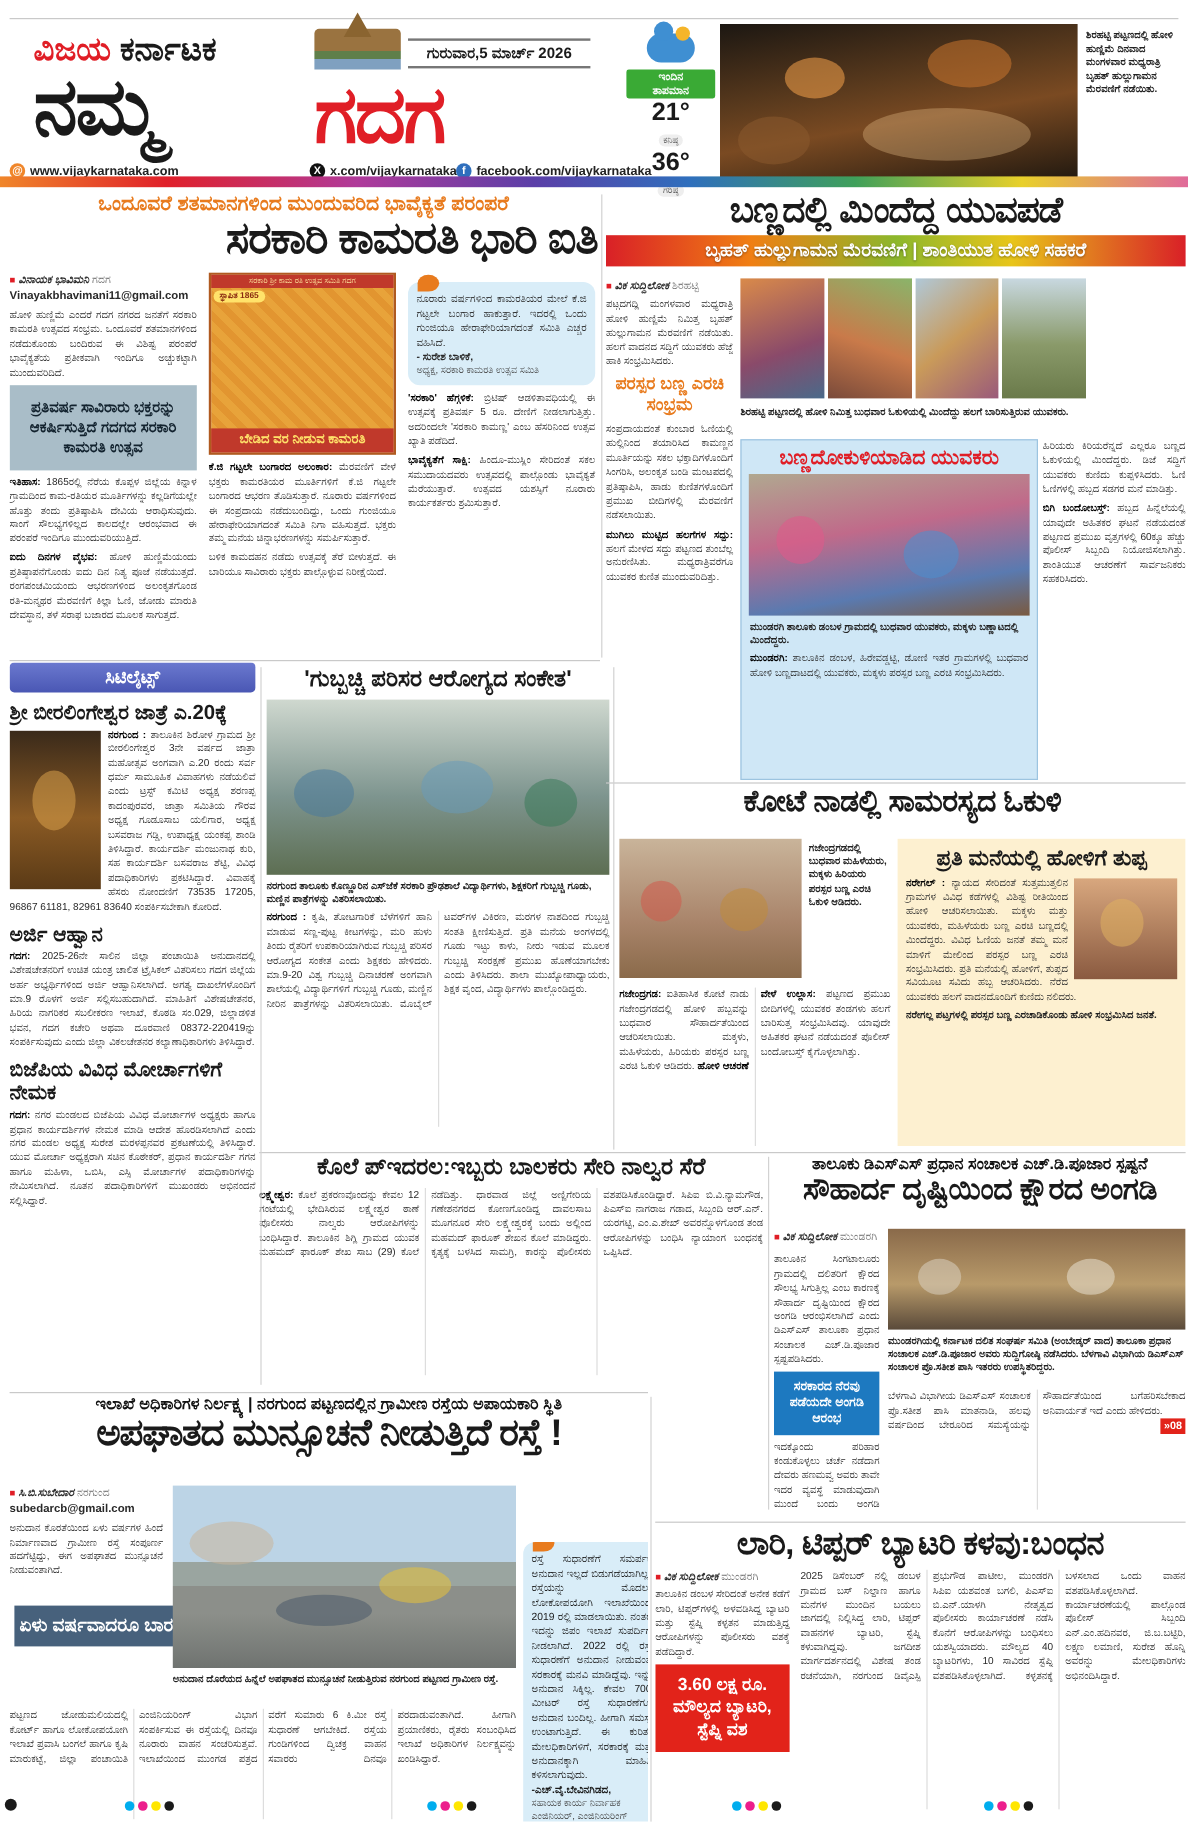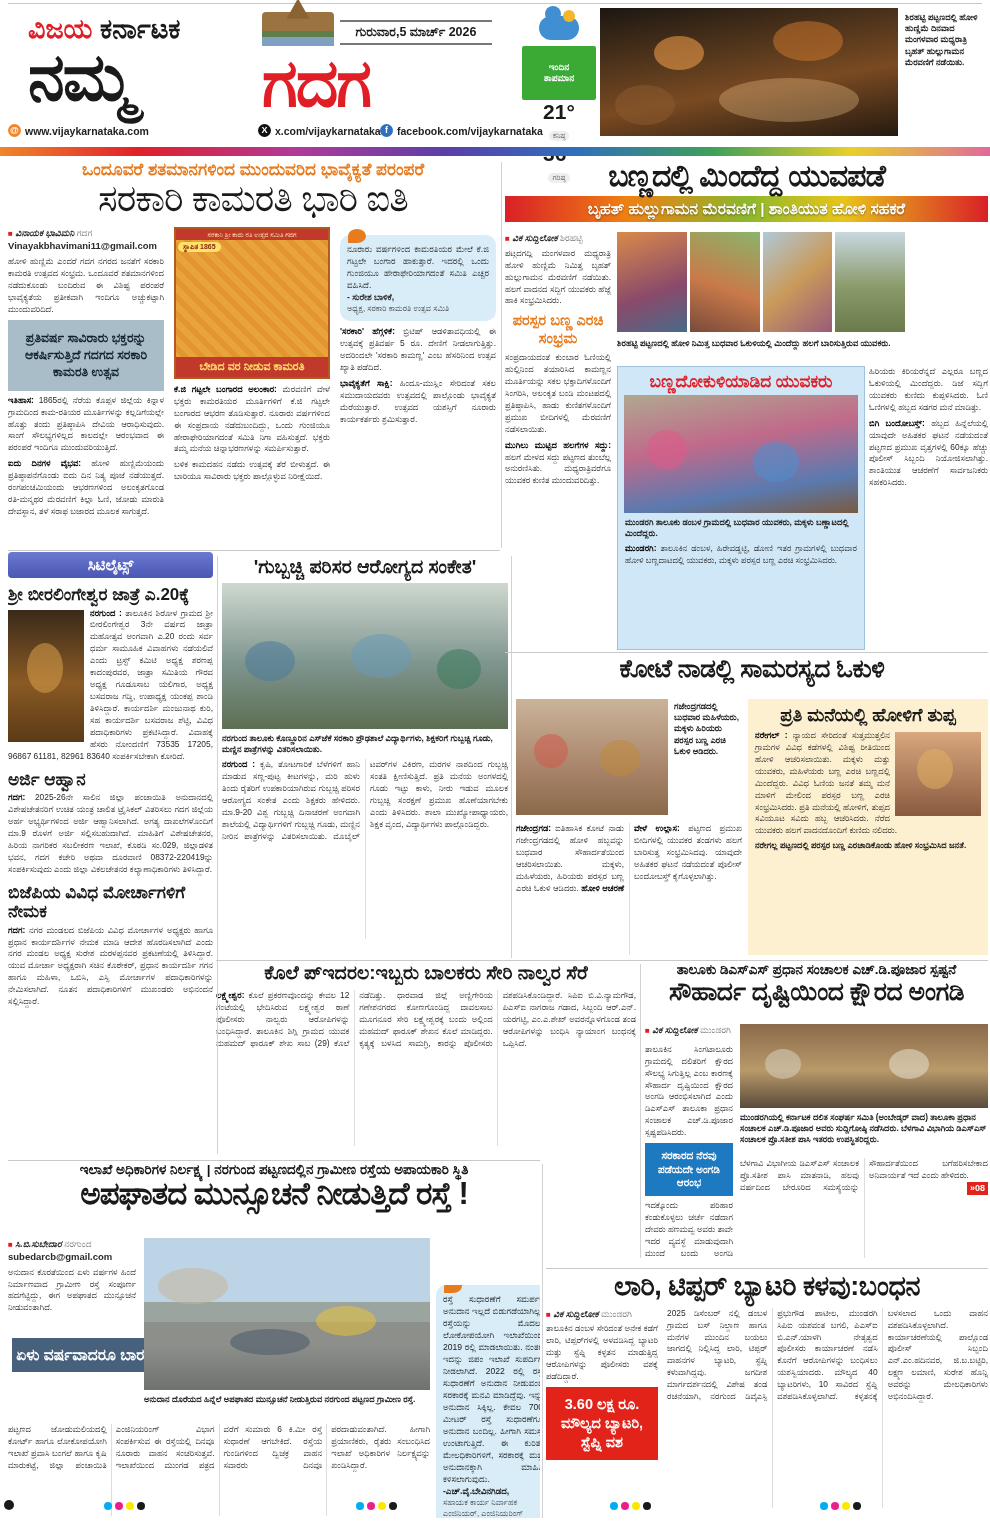--- a/index.html
+++ b/index.html
@@ -18,36 +18,36 @@
             text-align:center;padding:3px 0;}
   .url-row{font-size:10.5px;font-weight:bold;color:#222;display:flex;align-items:center;gap:4px;}
   .circ{display:inline-block;width:13px;height:13px;border-radius:50%;color:#fff;font-size:9px;
         font-weight:bold;text-align:center;line-height:13px;}
   .temple{position:absolute;background:linear-gradient(180deg,#9a7340 0 55%,#5f7f4a 55% 75%,#7fa0c0 75%);
           border-radius:4px 4px 0 0;}
   .temple:before{content:"";position:absolute;left:34%;top:-40%;width:32%;height:60%;
           background:#8a6430;clip-path:polygon(50% 0,100% 100%,0 100%);}
   
   .wx-label{background:#3aaa35;color:#fff;font-size:9px;font-weight:bold;text-align:center;
-            padding:16px 3px;border-radius:2px;}
+            padding:1px 3px;border-radius:2px;}
   .wx-temp{font-size:21px;font-weight:900;}
   .wx-sub{font-size:7.5px;color:#555;background:#eee;border-radius:6px;padding:0 4px;display:inline-block;}
   .cloud{position:relative;width:40px;height:24px;background:#3f8fd2;border-radius:12px;}
   .cloud:before{content:"";position:absolute;left:6px;top:-10px;width:16px;height:16px;border-radius:50%;background:#3f8fd2;}
   .cloud:after{content:"";position:absolute;right:4px;top:-6px;width:12px;height:12px;border-radius:50%;background:#f5b52a;}
 
   .rainbow{background:linear-gradient(90deg,#f0862a,#e0202a 14%,#b03a9a 30%,#5b3fa8 45%,#2f6fbd 58%,#3fa05a 72%,#e8d02a 86%,#e06a9a);}
 
   .photo{position:absolute;overflow:hidden;}
   .photo .blob{position:absolute;border-radius:50%;opacity:.55;}
 
   .caption{font-size:8.3px;font-weight:bold;color:#222;line-height:1.35;}
   .kicker{color:#e87b1e;font-weight:900;text-align:center;font-size:17px;}
   .kicker2{font-weight:bold;text-align:center;font-size:13.5px;color:#111;}
-  .hl-xxl{font-weight:400;text-align:center;font-size:37px;letter-spacing:-1px;line-height:1.05;}
+  .hl-xxl{font-weight:700;text-align:right;font-size:37px;letter-spacing:-1px;line-height:1.05;}
   .hl-xl{font-weight:900;text-align:center;font-size:30px;letter-spacing:-1px;line-height:1.05;}
   .hl-l{font-weight:900;font-size:25px;letter-spacing:-.5px;line-height:1.1;text-align:center;}
   .hl-m{font-weight:900;font-size:19px;line-height:1.15;}
   .byline{font-size:9px;line-height:1.35;}
   .byline .sq{color:#e01e26;font-size:8px;}
   .byline b{font-style:italic;}
   .mail{font-size:9.5px;font-weight:bold;}
   .body-t{font-size:8.4px;line-height:1.42;text-align:justify;color:#2a2a2a;}
   .body-t p{margin:0 0 4px 0;text-indent:8px;}
   .body-t p.noind{text-indent:0;}
@@ -89,21 +89,21 @@
   .deity-art .bband{background:#c0392b;color:#ffe26a;font-weight:900;font-size:11px;text-align:center;
                     padding:2px;}
   .deity-art .tag{background:#ffe26a;color:#8a2a10;font-size:7px;font-weight:bold;border-radius:8px;
                   display:inline-block;padding:0 5px;margin:2px;}
 </style>
 </head>
 <body>
 
 <div class="page">
 
-  <div class="abs" style="left:0;top:0;width:990px;height:147px">
+  <div class="abs" style="left:0;top:12px;width:990px;height:147px">
     <div class="hline" style="left:8px;top:3px;width:974px"></div>
     <div class="abs brand" style="left:28px;top:14px">
       <span class="red">ವಿಜಯ</span>
       <span>ಕರ್ನಾಟಕ</span>
     </div>
     <div class="abs big-title" style="left:28px;top:44px">ನಮ್ಮ</div>
     <div class="temple" style="left:262px;top:12px;width:72px;height:34px"></div>
     <div class="abs date-box" style="left:340px;top:20px;width:152px">ಗುರುವಾರ,5 ಮಾರ್ಚ್ 2026</div>
     <div class="abs big-title big-red" style="left:262px;top:50px">ಗದಗ</div>
 
@@ -274,21 +274,21 @@
 
     <div class="abs yellowbox" style="left:232px;top:44px;width:240px;height:256px;overflow:hidden">
       <div class="ttl">ಪ್ರತಿ ಮನೆಯಲ್ಲಿ ಹೋಳಿಗೆ ತುಪ್ಪ</div>
       <div class="body-t" style="padding:2px 7px">
         <div class="photo" style="position:relative;float:right;width:86px;height:84px;margin:2px 0 2px 5px;background:linear-gradient(180deg,#d8a77e,#8a5a40)">
           <div class="blob" style="left:25%;top:20%;width:36px;height:40px;background:#e0b060"></div>
         </div>
         <span class="lead-b">ನರೇಗಲ್ :</span>
         <span>ನ್ಯಾಯದ ಸೇರಿದಂತೆ ಸುತ್ತಮುತ್ತಲಿನ ಗ್ರಾಮಗಳ ವಿವಿಧ ಕಡೆಗಳಲ್ಲಿ ವಿಶಿಷ್ಟ ರೀತಿಯಿಂದ ಹೋಳಿ ಆಚರಿಸಲಾಯಿತು.</span>
         <span>ಮಕ್ಕಳು ಮತ್ತು ಯುವಕರು, ಮಹಿಳೆಯರು ಬಣ್ಣ ಎರಚಿ ಬಣ್ಣದಲ್ಲಿ ಮಿಂದೆದ್ದರು. ವಿವಿಧ ಓಣಿಯ ಜನತೆ ತಮ್ಮ ಮನೆ ಮಾಳಿಗೆ ಮೇಲಿಂದ ಪರಸ್ಪರ ಬಣ್ಣ ಎರಚಿ ಸಂಭ್ರಮಿಸಿದರು. ಪ್ರತಿ ಮನೆಯಲ್ಲಿ ಹೋಳಿಗೆ, ತುಪ್ಪದ ಸವಿಯೂಟ ಸವಿದು ಹಬ್ಬ ಆಚರಿಸಿದರು. ನೆರೆದ ಯುವಕರು ಹಲಗೆ ವಾದನದೊಂದಿಗೆ ಕುಣಿದು ನಲಿದರು.</span>
-        <div class="caption" style="margin-top:3px">ನರೇಗಲ್ಲ ಪಟ್ಟಣದಲ್ಲಿ ಪರಸ್ಪರ ಬಣ್ಣ ಎರಚಾಡಿಕೊಂಡು ಹೋಳಿ ಸಂಭ್ರಮಿಸಿದ ಜನತೆ.</div>
+        <div class="caption" style="margin-top:3px">ನರೇಗಲ್ಲ ಪಟ್ತಗಳಲ್ಲಿ ಪರಸ್ಪರ ಬಣ್ಣ ಎರಚಾಡಿಕೊಂಡು ಹೋಳಿ ಸಂಭ್ರಮಿಸಿದ ಜನತೆ.</div>
       </div>
     </div>
   </div>
 
   <div class="abs" style="left:216px;top:962px;width:420px;height:196px;overflow:hidden">
     <div class="hl-m" style="text-align:center">ಕೊಲೆ ಪ್ಇದರಲ:ಇಬ್ಬರು ಬಾಲಕರು ಸೇರಿ ನಾಲ್ವರ ಸೆರೆ</div>
     <div class="body-t cols3" style="margin-top:6px;height:156px">
       <span class="lead-b">ಲಕ್ಷ್ಮೇಶ್ವರ:</span>
       <span>ಕೊಲೆ ಪ್ರಕರಣವೊಂದನ್ನು ಕೇವಲ 12 ಗಂಟೆಯಲ್ಲಿ ಭೇದಿಸಿರುವ ಲಕ್ಷ್ಮೇಶ್ವರ ಠಾಣೆ ಪೊಲೀಸರು ನಾಲ್ವರು ಆರೋಪಿಗಳನ್ನು ಬಂಧಿಸಿದ್ದಾರೆ.</span>
       <span>ತಾಲೂಕಿನ ಶಿಗ್ಲಿ ಗ್ರಾಮದ ಯುವಕ ಮಹಮದ್ ಫಾರೂಕ್ ಶೇಖ ಸಾಬ (29) ಕೊಲೆ ನಡೆದಿತ್ತು. ಧಾರವಾಡ ಜಿಲ್ಲೆ ಅಣ್ಣಿಗೇರಿಯ ಗಣೇಶನಗರದ ಕೋಣಗೊಂಡಿದ್ದ ದಾವಲಸಾಬ ಮೂಗನೂರ ಸೇರಿ ಲಕ್ಷ್ಮೇಶ್ವರಕ್ಕೆ ಬಂದು ಅಲ್ಲಿಂದ ಮಹಮದ್ ಫಾರೂಕ್ ಶೇಖನ ಕೊಲೆ ಮಾಡಿದ್ದರು. ಕೃತ್ಯಕ್ಕೆ ಬಳಸಿದ ಸಾಮಗ್ರಿ, ಕಾರನ್ನು ಪೊಲೀಸರು ವಶಪಡಿಸಿಕೊಂಡಿದ್ದಾರೆ.</span>

